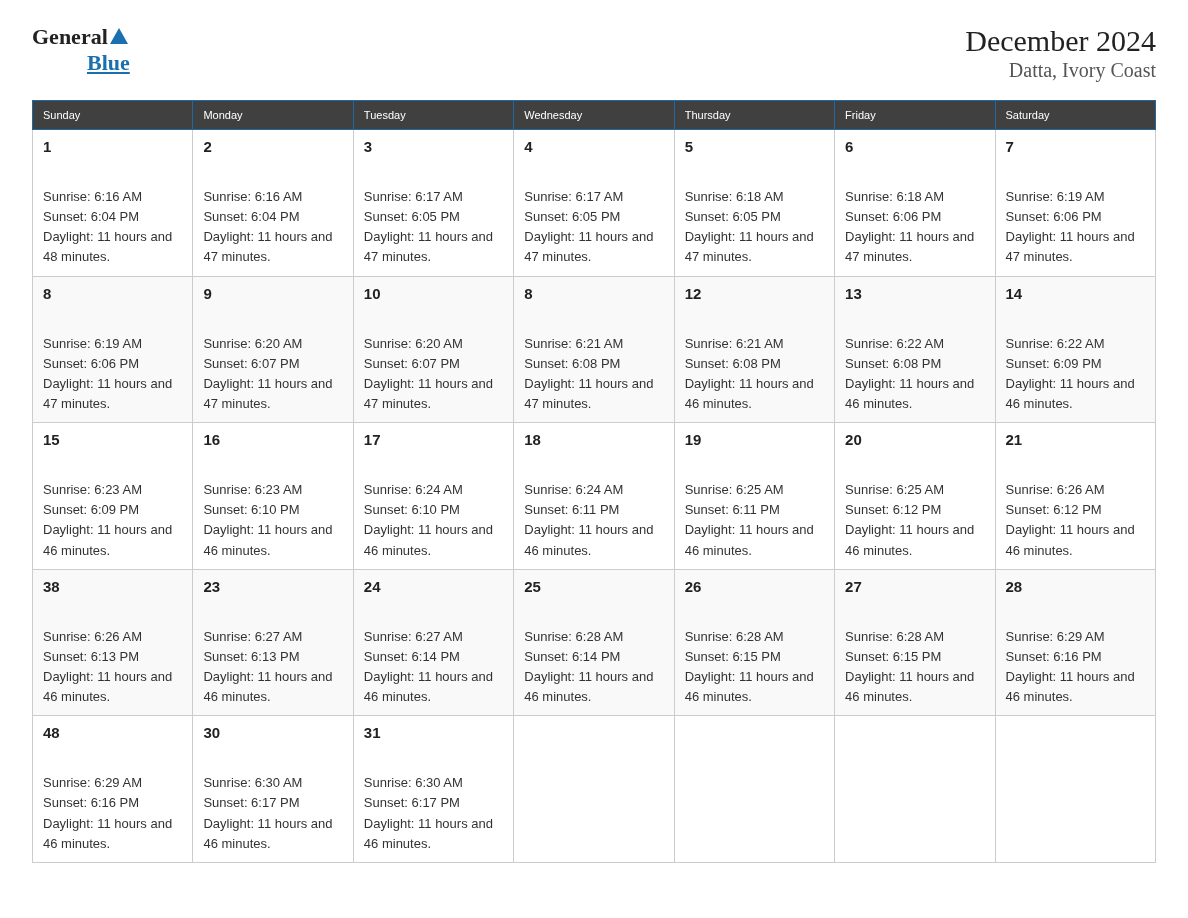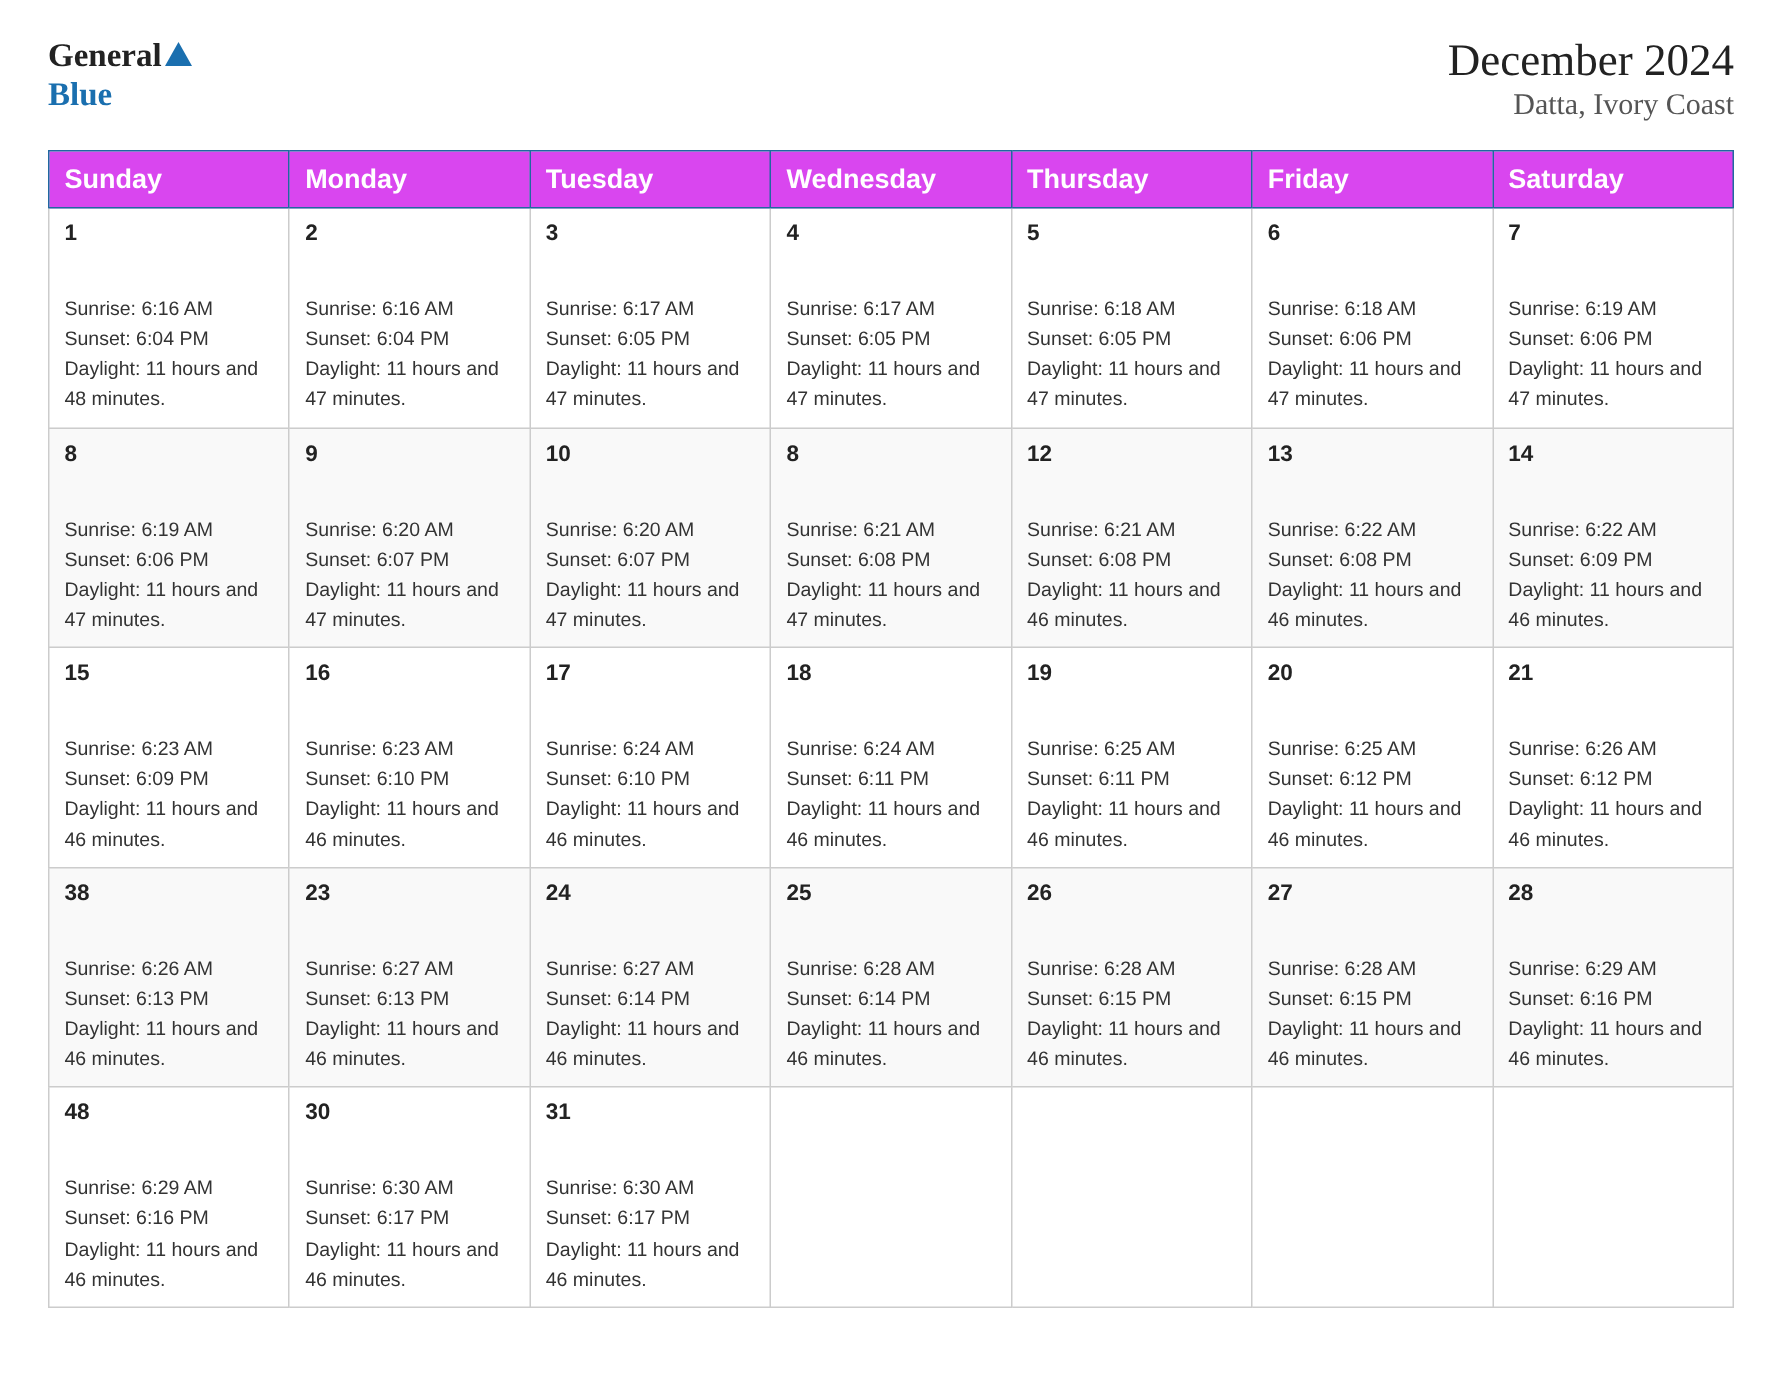--- a/index.html
+++ b/index.html
@@ -20,20 +20,21 @@
       font-size: 22px;
       font-weight: bold;
       color: #222;
       font-family: Georgia, serif;
     }
     .logo-text-blue {
       font-size: 22px;
       font-weight: bold;
       color: #1a6faf;
       font-family: Georgia, serif;
+      text-decoration: underline;
     }
     .logo-icon {
       display: inline-flex;
       flex-direction: column;
       align-items: flex-end;
     }
     .title-block {
       text-align: right;
     }
     .page-title {
@@ -48,25 +49,25 @@
       color: #555;
       font-family: Georgia, serif;
       margin-top: 2px;
     }
     table {
       width: 100%;
       border-collapse: collapse;
       table-layout: fixed;
     }
     th {
-      background-color: #d946ef;
+      background-color: #404040;
       color: #fff;
       padding: 8px 10px;
-      font-size: 18px;
-      font-weight: bold;
+      font-size: 11px;
+      font-weight: normal;
       text-align: left;
       border: 1px solid #2068a0;
     }
     td {
       vertical-align: top;
       padding: 8px 10px;
       border: 1px solid #ccc;
       font-size: 13px;
       color: #333;
       background: #fff;
@@ -82,20 +83,21 @@
     }
     .day-info {
       font-size: 13px;
       color: #333;
       line-height: 1.55;
       margin-top: 32px;
     }
     .logo-wrapper {
       display: flex;
       flex-direction: column;
+      align-items: flex-end;
     }
     .logo-line1 {
       display: flex;
       align-items: center;
     }
   </style>
 </head>
 <body>
 
 <div class="header">

